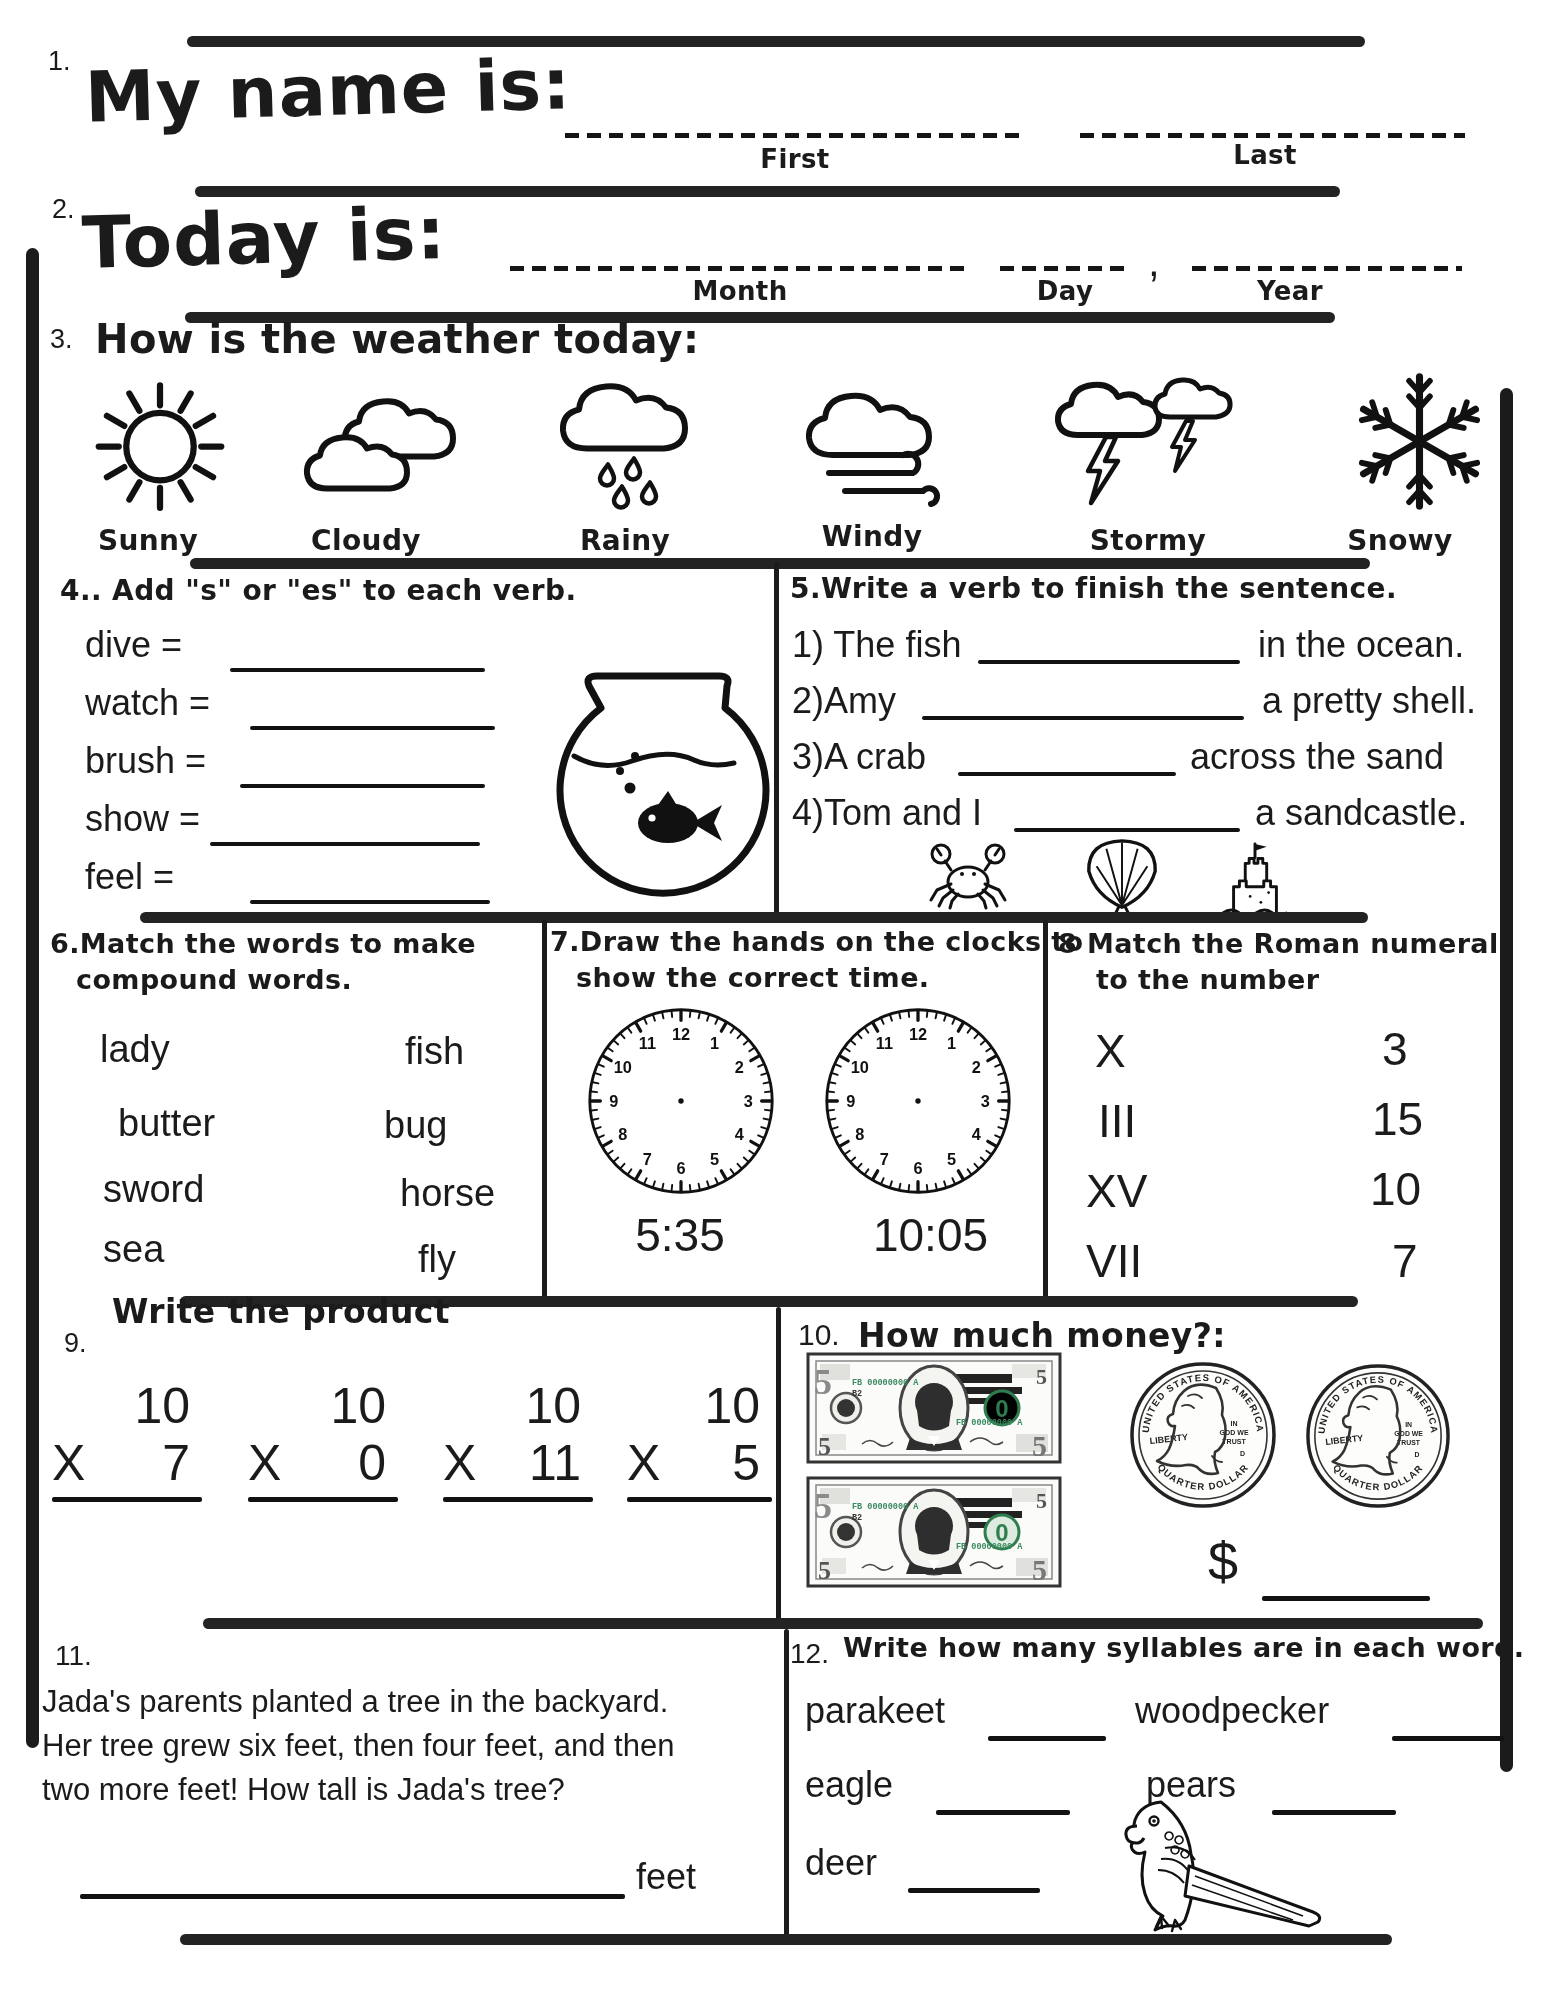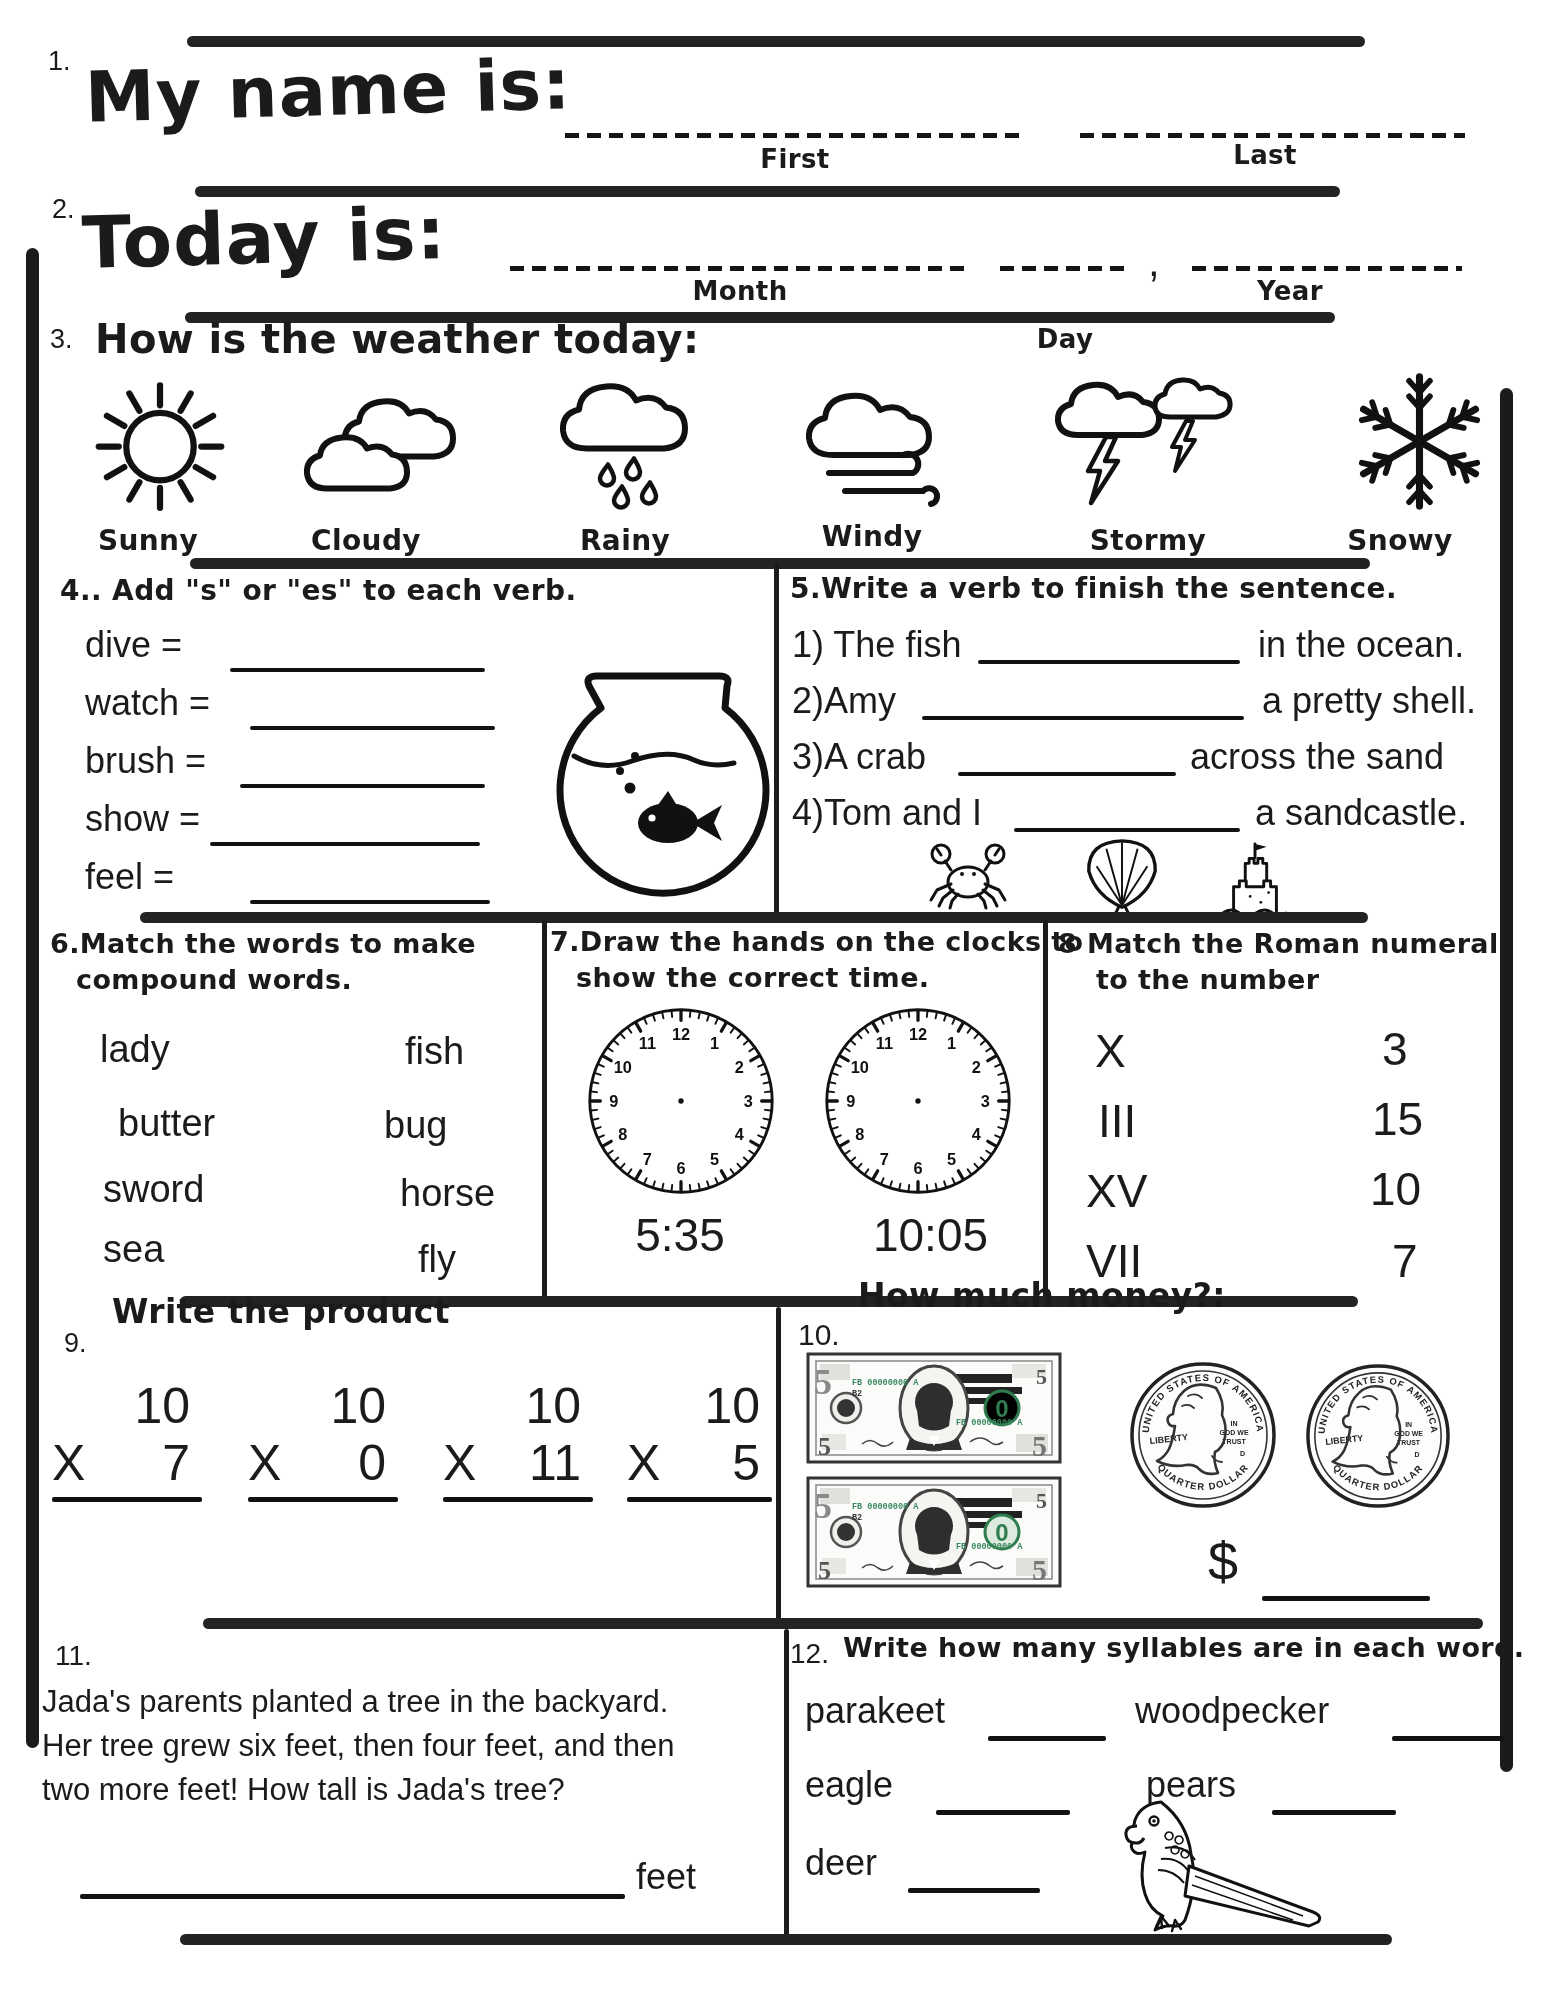--- a/index.html
+++ b/index.html
@@ -36,21 +36,21 @@
   <div class="abs hand ctr" style="left:720px;top:144px;width:150px;font-size:26px;">First</div>
   <div class="abs dash" style="left:1080px;top:133px;width:385px;"></div>
   <div class="abs hand ctr" style="left:1190px;top:140px;width:150px;font-size:26px;">Last</div>
 
   <div class="abs ln" style="left:195px;top:186px;width:1145px;height:11px;"></div>
   <div class="abs print" style="left:52px;top:194px;font-size:27px;">2.</div>
   <div class="abs script" style="left:82px;top:196px;font-size:72px;">Today is:</div>
   <div class="abs dash" style="left:510px;top:266px;width:460px;"></div>
   <div class="abs hand ctr" style="left:665px;top:276px;width:150px;font-size:26px;">Month</div>
   <div class="abs dash" style="left:1000px;top:266px;width:130px;"></div>
-  <div class="abs hand ctr" style="left:1005px;top:276px;width:120px;font-size:26px;margin-top:48px;">Day</div>
+  <div class="abs hand ctr" style="left:1005px;top:276px;width:120px;font-size:26px;">Day</div>
   <div class="abs print" style="left:1148px;top:238px;font-size:42px;">,</div>
   <div class="abs dash" style="left:1192px;top:266px;width:270px;"></div>
   <div class="abs hand ctr" style="left:1215px;top:276px;width:150px;font-size:26px;">Year</div>
 
   <div class="abs ln" style="left:185px;top:312px;width:1150px;height:11px;"></div>
   <div class="abs print" style="left:50px;top:324px;font-size:27px;">3.</div>
   <div class="abs hand" style="left:95px;top:316px;font-size:40px;">How is the weather today:</div>
 
   <div class="abs" style="left:85px;top:368px;">
     <svg width="150" height="152" viewBox="0 0 120 120">
@@ -447,21 +447,21 @@
   <div class="prob print" style="left:627px;top:1380px;width:145px;">
     <div class="p-top">10</div>
     <div class="p-mid">
         <span>X</span>
         <span class="opnd">5</span>
       </div>
     <div class="p-line"></div>
   </div>
 
   <div class="abs print" style="left:798px;top:1318px;font-size:30px;">10.</div>
-  <div class="abs hand" style="left:858px;top:1276px;font-size:33px;">How much money?:</div>
+  <div class="abs hand" style="left:858px;top:1316px;font-size:33px;">How much money?:</div>
 
   <div class="abs" style="left:806px;top:1352px;">
     <svg width="256" height="112" viewBox="0 0 256 112">
       <rect x="2" y="2" width="252" height="108" fill="#fbfbfa" stroke="#333" stroke-width="3"></rect>
       <rect x="14" y="12" width="30" height="16" fill="#e0e0dd"></rect>
         <rect x="210" y="82" width="32" height="18" fill="#e0e0dd"></rect>
       <rect x="16" y="82" width="24" height="16" fill="#e6e6e2"></rect>
         <rect x="206" y="12" width="34" height="14" fill="#e6e6e2"></rect>
       <rect x="10" y="9" width="236" height="94" fill="none" stroke="#888" stroke-width="1.5"></rect>
       <rect x="150" y="22" width="56" height="9" fill="#222"></rect>

